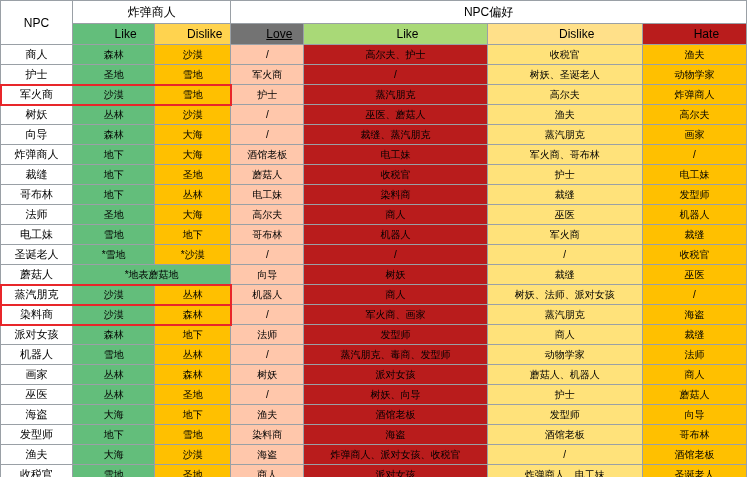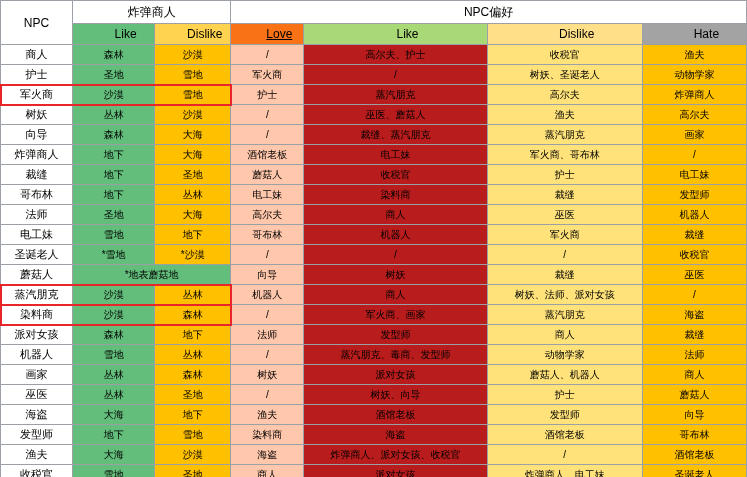--- a/index.html
+++ b/index.html
@@ -24,24 +24,24 @@
     line-height:19px;
     white-space:nowrap;
     overflow:hidden;
     font-weight:normal;
   }
   .hdr-top td{height:22px;line-height:22px;font-size:12px;background:#ffffff;}
   .hdr-sub td{height:20px;line-height:20px;font-size:12px;padding-left:24px;}
   .npc-cell{background:#ffffff;font-size:11px;}
   .c-like{background:#63be7b;}
   .c-dislike{background:#ffd34f;}
-  .c-love{background:#f97316;text-decoration:underline;}
+  .c-love{background:#737373;text-decoration:underline;}
   .c-like2{background:#a9d977;}
   .c-dislike2{background:#ffe089;}
-  .c-hate{background:#a3a3a3;margin-top:44px;}
+  .c-hate{background:#b91c1c;margin-top:44px;}
   .eco-like{background:#63be7b;}
   .eco-dislike{background:#ffc000;}
   .pref-love{background:#ffc7ab;}
   .pref-like{background:#b91c1c;}
   .pref-dislike{background:#ffe27a;}
   .pref-hate{background:#ffc000;}
   .redbox{
     position:absolute;
     border:2px solid #e8262a;
     pointer-events:none;

